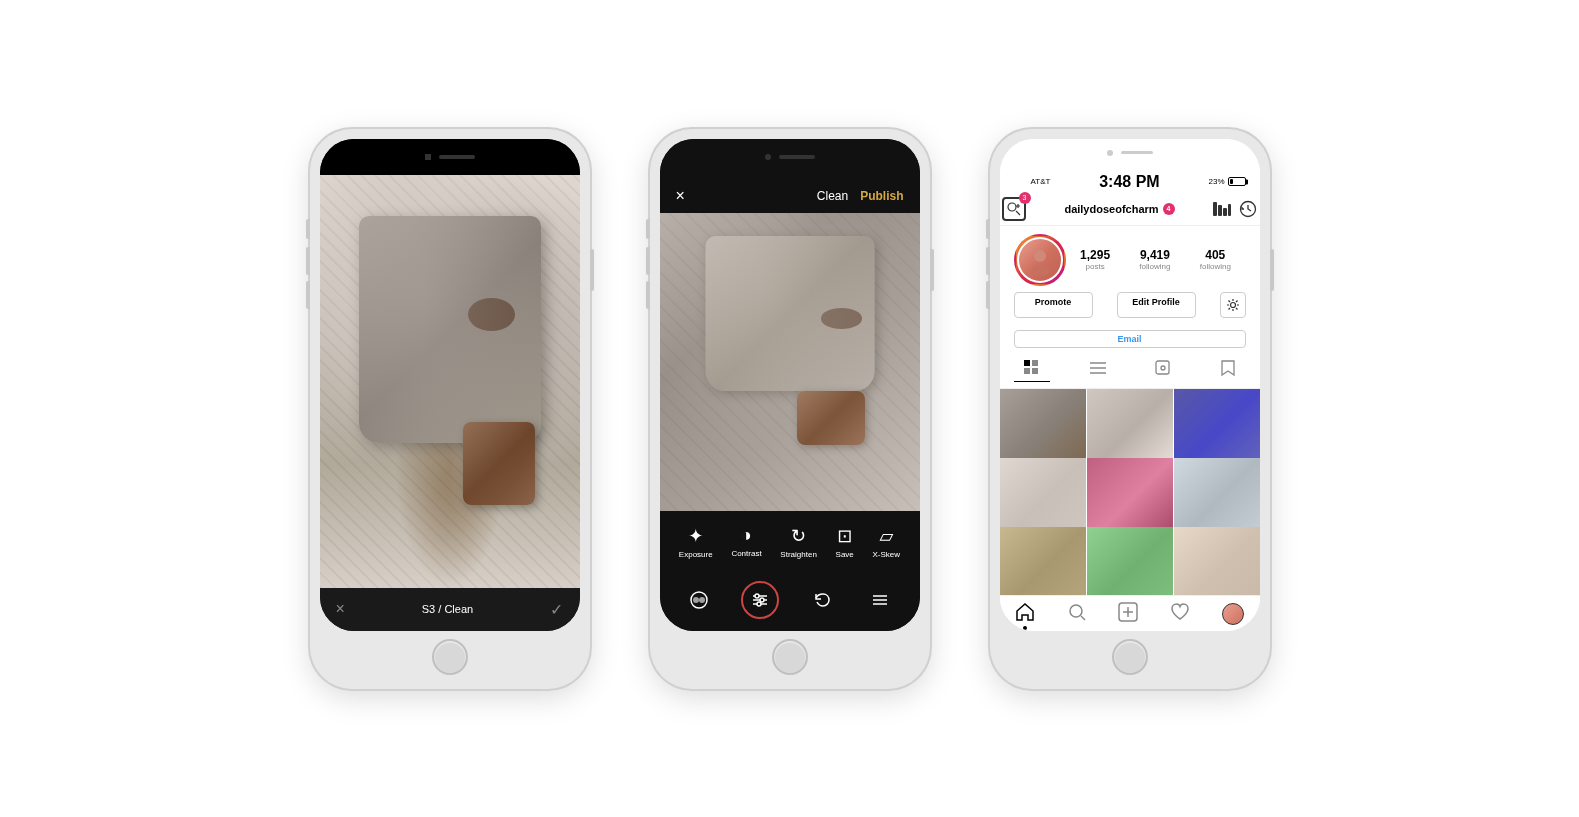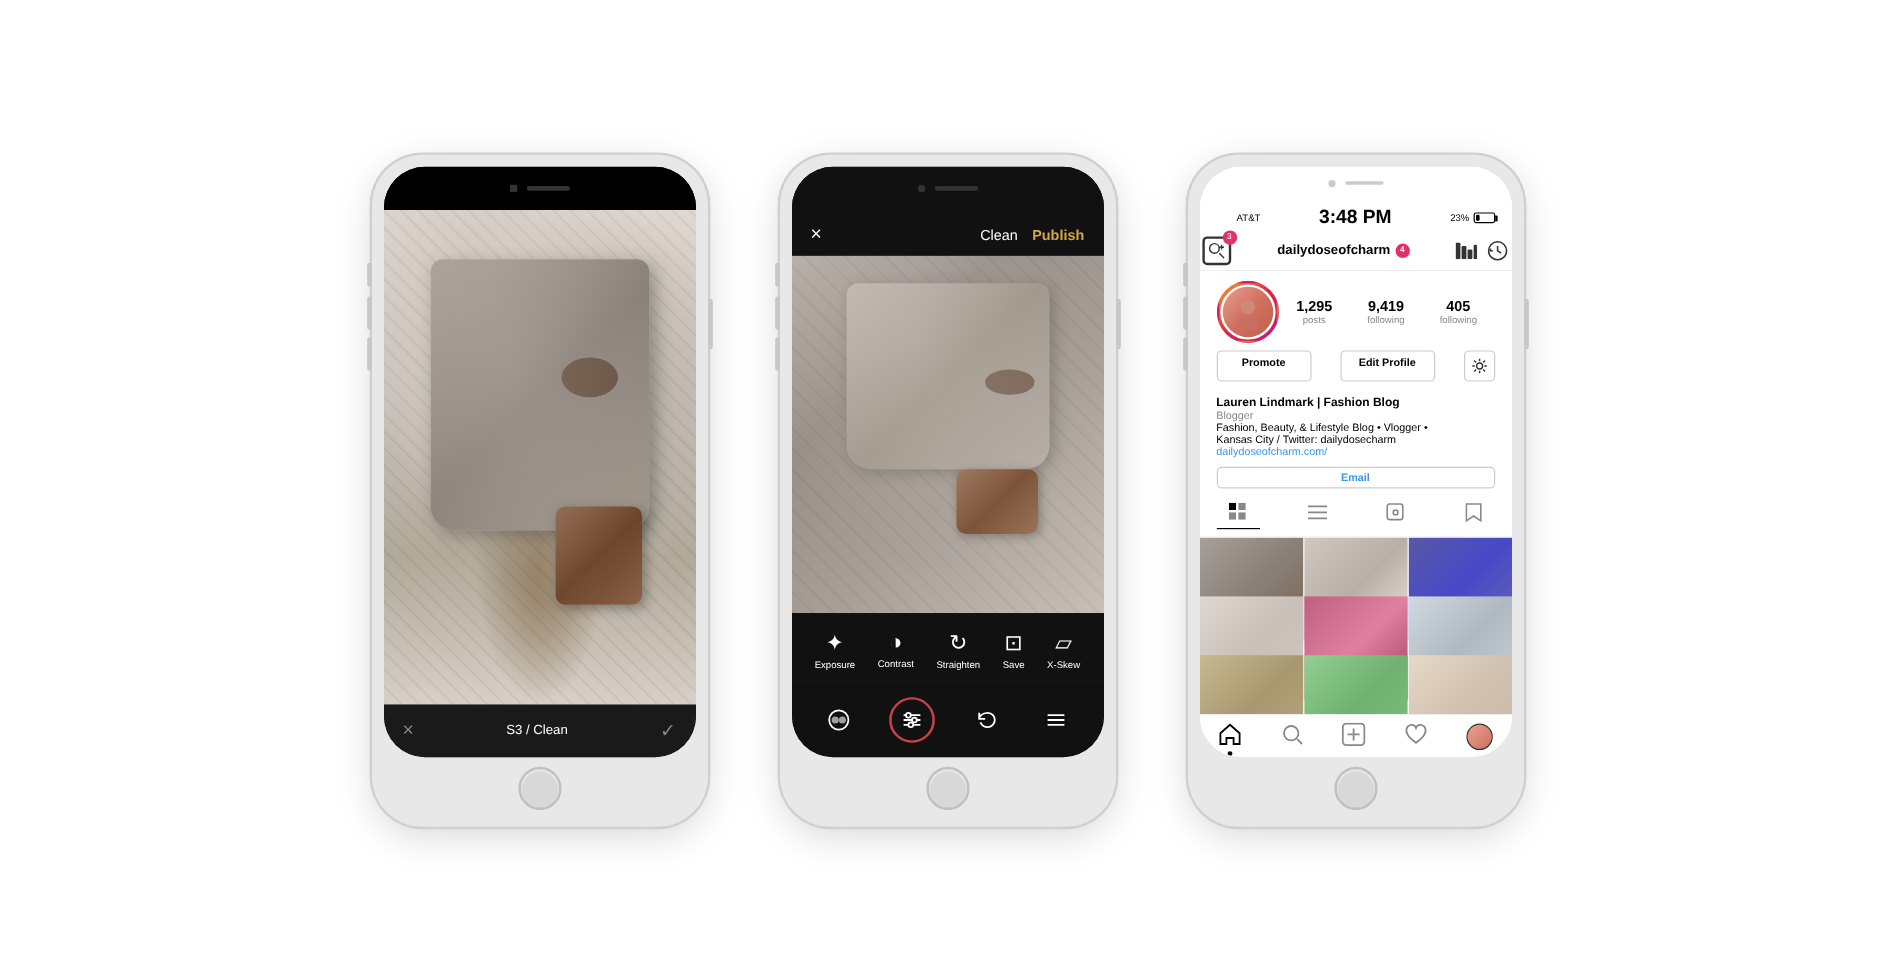--- a/index.html
+++ b/index.html
@@ -854,27 +854,20 @@
           <div class="profile-btn">Edit Profile</div>
           <div class="profile-gear">
             <svg width="14" height="14" viewBox="0 0 14 14" fill="none">
               <circle cx="7" cy="7" r="2.5" stroke="#333" stroke-width="1.2"></circle>
               <path d="M7 1v2M7 11v2M1 7h2M11 7h2M2.5 2.5l1.5 1.5M10 10l1.5 1.5M2.5 11.5l1.5-1.5M10 4l1.5-1.5" stroke="#333" stroke-width="1.2"></path>
             </svg>
           </div>
         </div>
       </div>
 
-      <div class="profile-bio">
-        <div class="bio-name">Lauren Lindmark | Fashion Blog</div>
-        <div class="bio-category">Blogger</div>
-        <div class="bio-text">Fashion, Beauty, &amp; Lifestyle Blog • Vlogger •</div>
-        <div class="bio-text">Kansas City / Twitter: dailydosecharm</div>
-        <div class="bio-link">dailydoseofcharm.com/</div>
-      </div>
 
       <div class="email-button">Email</div>
 
       <div class="insta-tabs">
         <div class="insta-tab active">
           <svg width="16" height="16" viewBox="0 0 16 16" fill="none">
             <rect x="0" y="0" width="6" height="6" fill="#000"></rect>
             <rect x="8" y="0" width="6" height="6" fill="#888"></rect>
             <rect x="0" y="8" width="6" height="6" fill="#888"></rect>
             <rect x="8" y="8" width="6" height="6" fill="#888"></rect>

